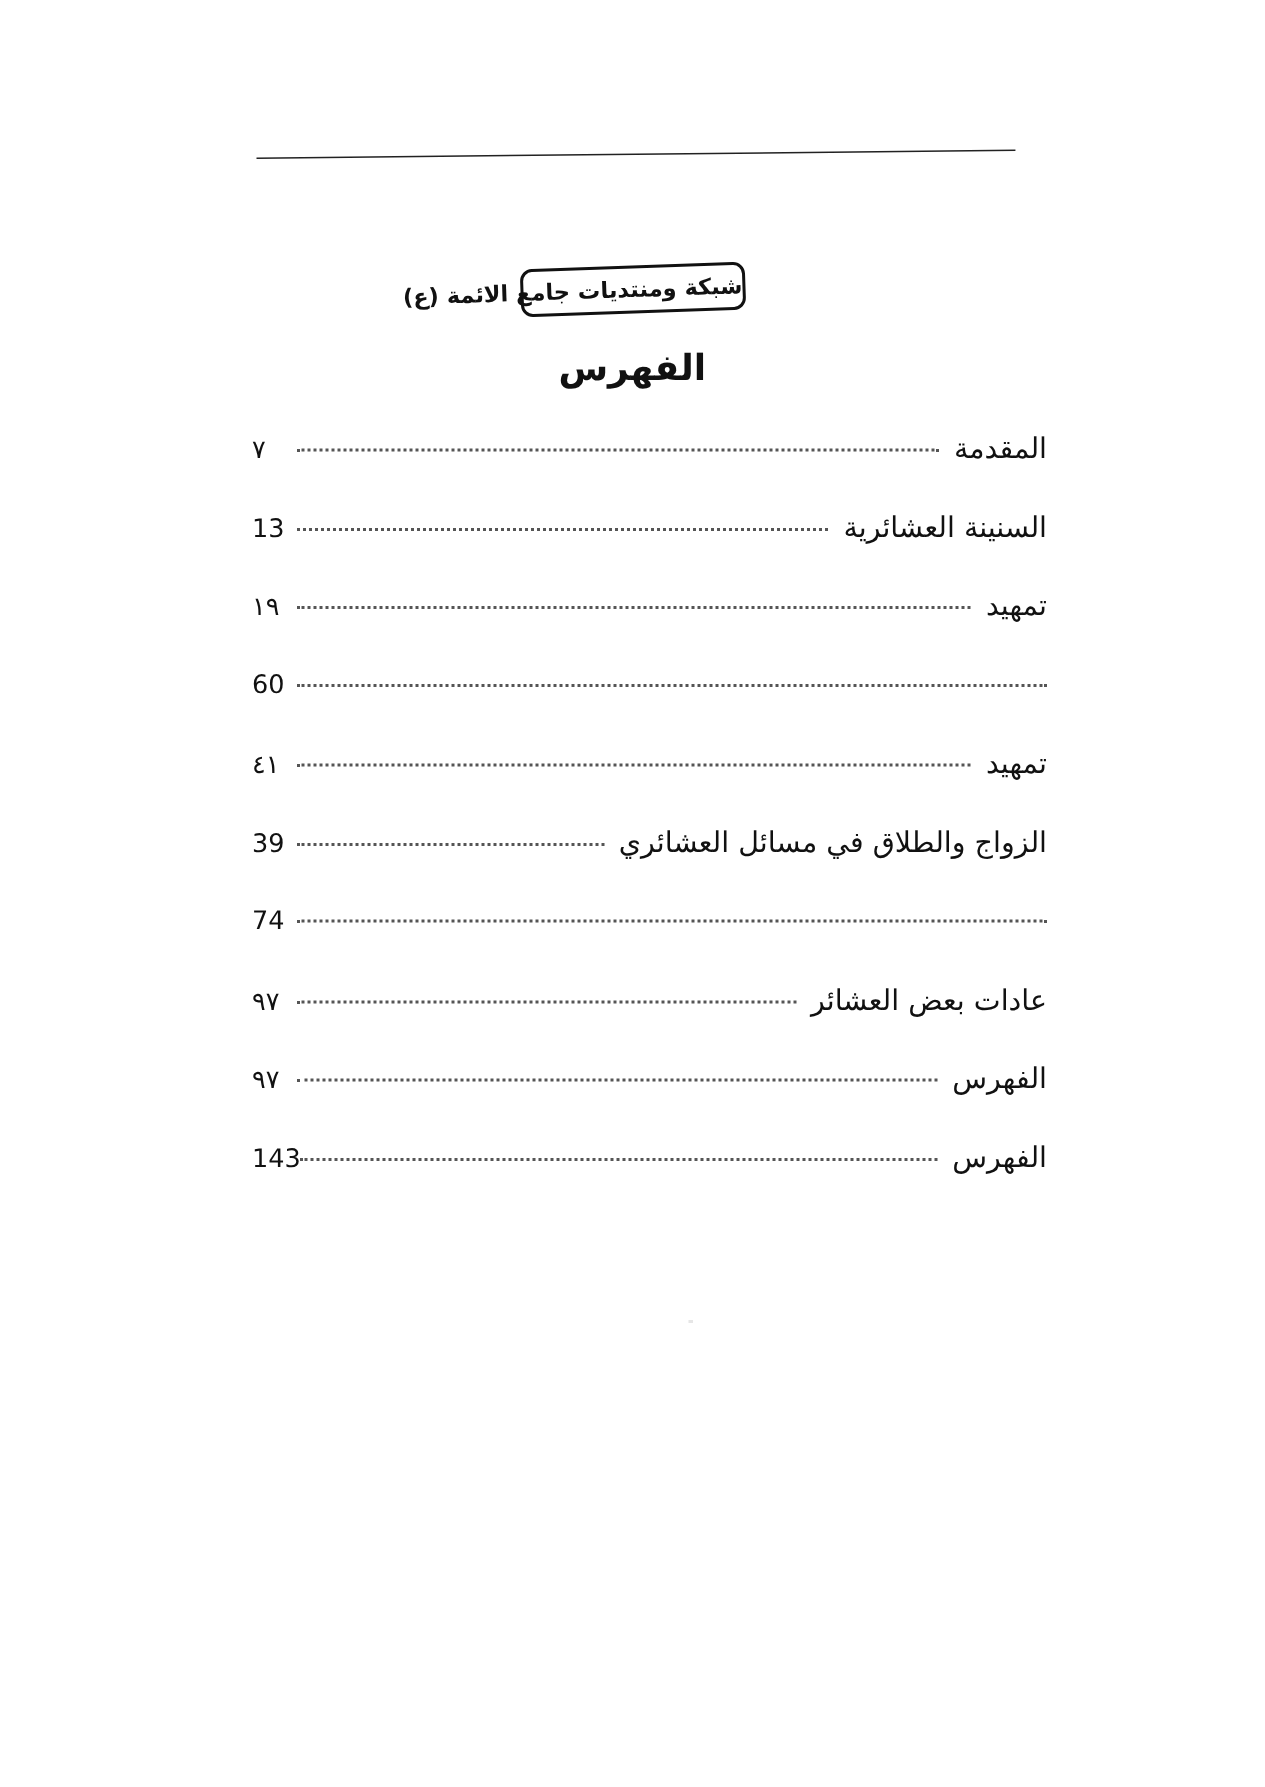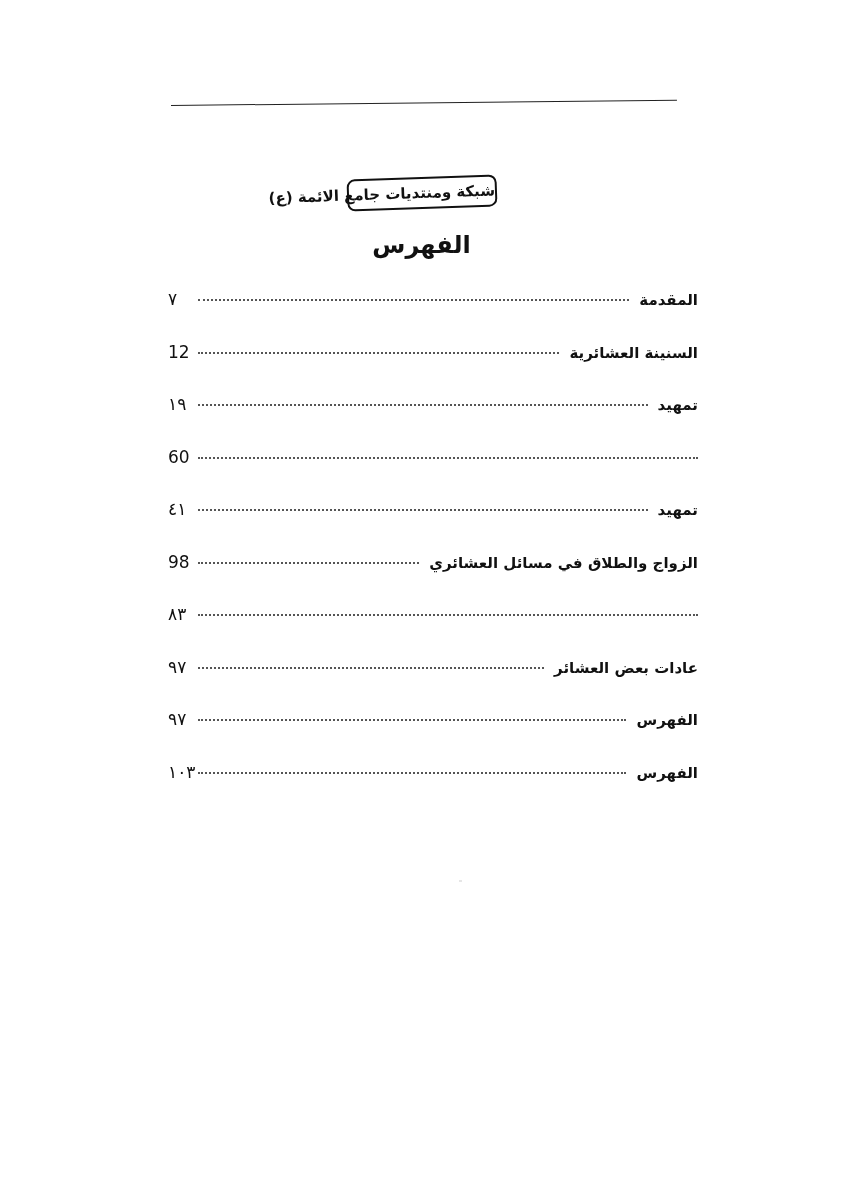--- a/index.html
+++ b/index.html
@@ -65,22 +65,22 @@
     }
     .toc-row {
       display: flex;
       flex-direction: row;
       align-items: baseline;
       height: 52.5px;
       line-height: 30px;
     }
     .toc-label {
       font-family: "DejaVu Sans", sans-serif;
-      font-weight: bold;
-      font-size: 15px;
+      font-weight: normal;
+      font-size: 19px;
       white-space: nowrap;
       flex: 0 0 auto;
       padding-left: 10px;
     }
     .toc-leader {
       flex: 1 1 auto;
       border-bottom: 2px dotted #555;
       height: 0;
       position: relative;
       top: -4px;
@@ -114,55 +114,55 @@
 
 <div class="toc">
   <div class="toc-row">
     <span class="toc-label">المقدمة</span>
     <span class="toc-leader"></span>
     <span class="toc-page">٧</span>
   </div>
   <div class="toc-row">
     <span class="toc-label">السنينة العشائرية</span>
     <span class="toc-leader"></span>
-    <span class="toc-page">12</span>
+    <span class="toc-page">13</span>
   </div>
   <div class="toc-row">
     <span class="toc-label">تمهيد</span>
     <span class="toc-leader"></span>
     <span class="toc-page">١٩</span>
   </div>
   <div class="toc-row">
     <span class="toc-leader"></span>
     <span class="toc-page">60</span>
   </div>
   <div class="toc-row">
     <span class="toc-label">تمهيد</span>
     <span class="toc-leader"></span>
     <span class="toc-page">٤١</span>
   </div>
   <div class="toc-row">
     <span class="toc-label">الزواج والطلاق في مسائل العشائري</span>
     <span class="toc-leader"></span>
-    <span class="toc-page">98</span>
+    <span class="toc-page">39</span>
   </div>
   <div class="toc-row">
     <span class="toc-leader"></span>
-    <span class="toc-page">٨٣</span>
+    <span class="toc-page">74</span>
   </div>
   <div class="toc-row">
     <span class="toc-label">عادات بعض العشائر</span>
     <span class="toc-leader"></span>
     <span class="toc-page">٩٧</span>
   </div>
   <div class="toc-row">
     <span class="toc-label">الفهرس</span>
     <span class="toc-leader"></span>
     <span class="toc-page">٩٧</span>
   </div>
   <div class="toc-row">
     <span class="toc-label">الفهرس</span>
     <span class="toc-leader"></span>
-    <span class="toc-page">١٠٣</span>
+    <span class="toc-page">143</span>
   </div>
 </div>
 
 <div class="scan-speck"></div>
 
 </body></html>

